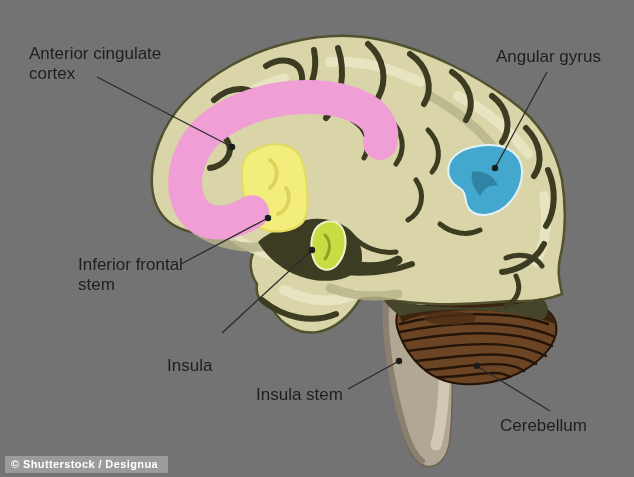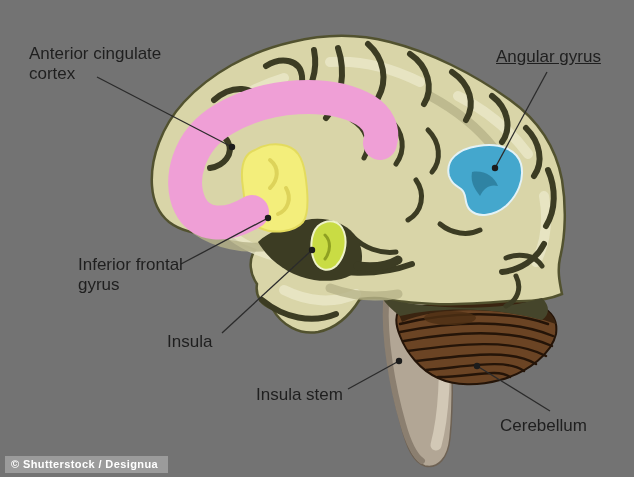--- a/index.html
+++ b/index.html
@@ -152,24 +152,24 @@
       <line class="leader" x1="348" y1="389" x2="399" y2="361"></line>
       <circle class="leader-dot" cx="399" cy="361" r="3.2"></circle>
 
       <line class="leader" x1="550" y1="411" x2="477" y2="366"></line>
       <circle class="leader-dot" cx="477" cy="366" r="3.2"></circle>
     </g>
   </svg>
 
   <div class="label" style="left:29px;top:44px;width:158px;">Anterior cingulate cortex</div>
 
-  <div class="label" style="left:496px;top:47px;width:130px;text-decoration:underline;">Angular gyrus</div>
+  <div class="label" style="left:496px;top:47px;width:130px;">Angular gyrus</div>
 
-  <div class="label" style="left:78px;top:255px;width:112px;">Inferior frontal gyrus</div>
+  <div class="label" style="left:78px;top:255px;width:112px;">Inferior frontal stem</div>
 
-  <div class="label" style="left:167px;top:332px;text-align:right;">Insula</div>
+  <div class="label" style="left:167px;top:356px;text-align:right;">Insula</div>
 
   <div class="label" style="left:256px;top:385px;">Insula stem</div>
 
   <div class="label" style="left:500px;top:416px;text-align:center;">Cerebellum</div>
 
   <div class="watermark">© Shutterstock / Designua</div>
 </div>
 
 </body></html>

